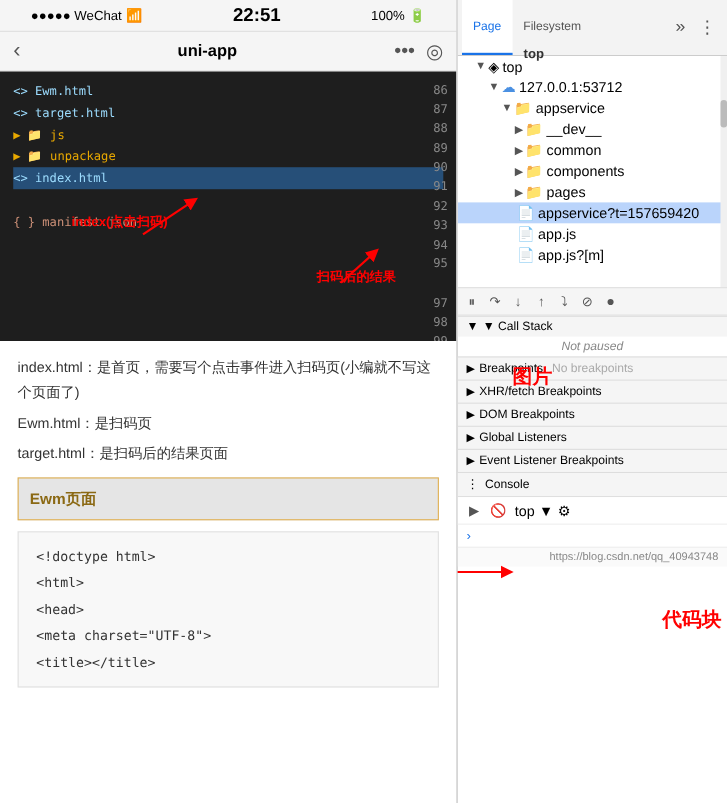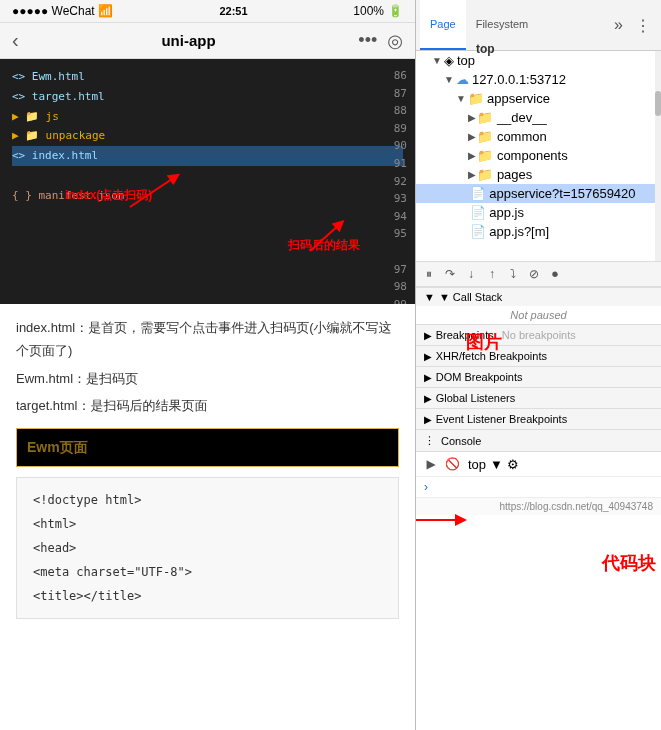--- a/index.html
+++ b/index.html
@@ -12,27 +12,27 @@
       display: flex;
       flex-direction: row;
       background: #fff;
     }
 
     
     .status-bar {
       display: flex;
       justify-content: space-between;
       align-items: center;
-      padding: 4px 12px;
+      padding: 4px 28px;
       font-size: 12px;
       background: #f5f5f5;
       border-bottom: 1px solid #ddd;
     }
     .status-bar-left { display: flex; align-items: center; gap: 4px; }
-    .status-bar-center { font-weight: bold; font-size: 11px; }
+    .status-bar-center { font-weight: bold; font-size: 17px; }
     .status-bar-right { display: flex; align-items: center; gap: 4px; font-size: 12px; }
 
     
     .nav-bar {
       display: flex;
       align-items: center;
       justify-content: space-between;
       padding: 6px 12px;
       background: #f5f5f5;
       border-bottom: 1px solid #ddd;
@@ -105,21 +105,21 @@
       flex: 1;
       overflow-y: auto;
     }
 
     .content-area p {
       margin-bottom: 4px;
     }
 
     .highlight-box {
       border: 1px solid #e0b050;
-      background: #000000;
+      background: #e5e5e5;
       padding: 6px 10px;
       margin: 10px 0;
       color: #8B6914;
       font-size: 14px;
       font-weight: bold;
     }
 
     
     .code-snippet {
       background: #f8f8f8;

